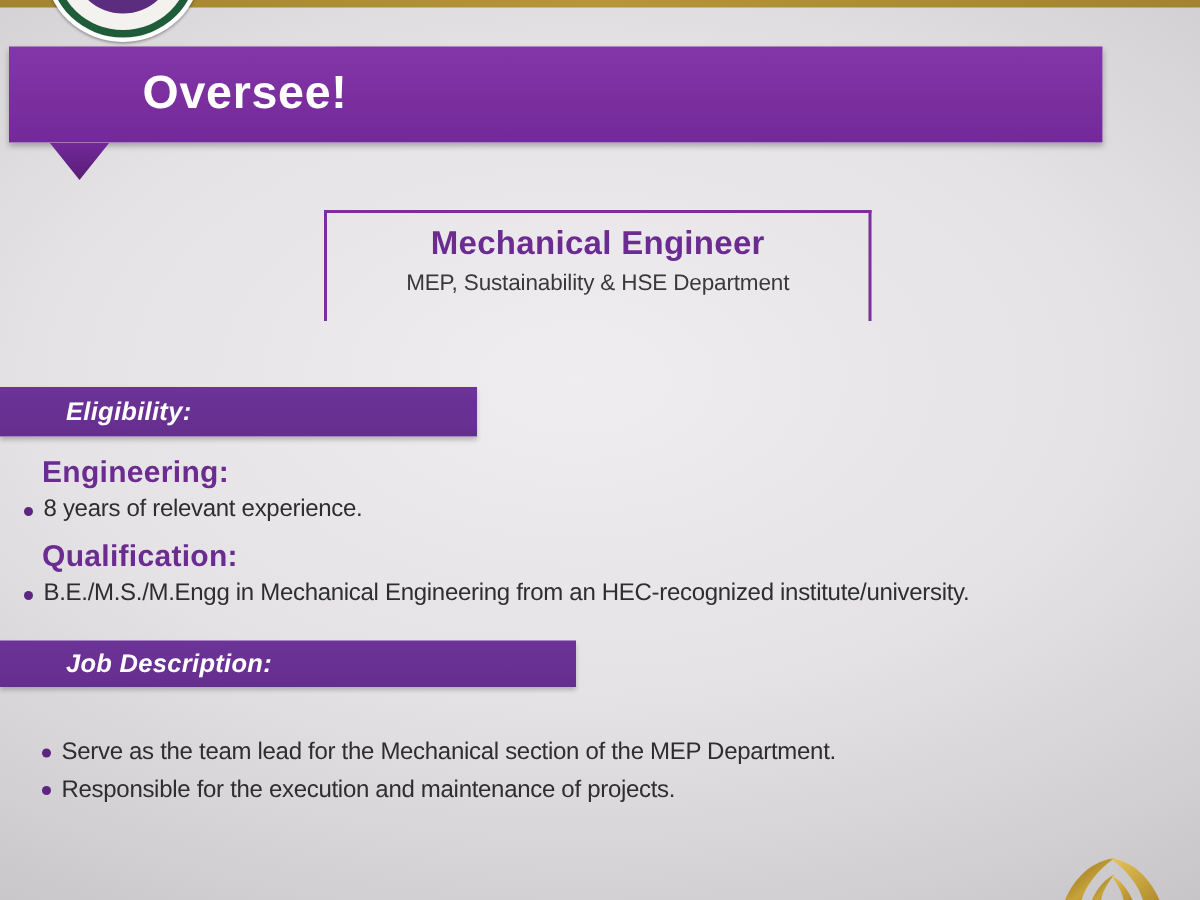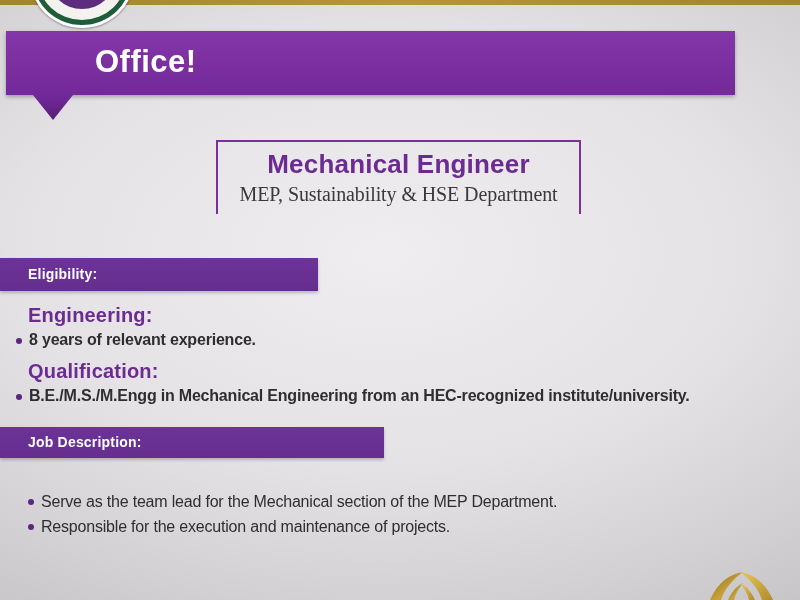--- a/index.html
+++ b/index.html
@@ -81,45 +81,45 @@
     position: absolute; left: 216px; top: 140px;
     width: 365px; height: 74px;
     border-top: 2px solid #7b2f9f;
     border-left: 2px solid #7b2f9f;
     border-right: 2px solid #7b2f9f;
     text-align: center;
     padding-top: 7px;
     box-sizing: border-box;
   }
   .job-title {
-    font-size: 26px;
+    font-size: 22px;
     font-weight: bold;
     color: #6b2b91;
     letter-spacing: 0.2px;
     margin-bottom: 4px;
   }
   .job-sub {
-    font-size: 20px;
+    font-size: 15px;
     color: #39393b;
     line-height: 20px;
     letter-spacing: -0.1px;
-    font-family: Liberation Serif, serif;
   }
 
   
   .section-banner {
     position: absolute; left: 0;
     background: linear-gradient(180deg, #6d3398 0%, #642e8e 100%);
     color: #ffffff;
     font-weight: bold;
-    font-size: 14px;
+    font-size: 17px;
     letter-spacing: 0.2px;
-    padding-left: 28px;
+    padding-left: 44px;
     box-sizing: border-box;
     box-shadow: 0 2px 3px rgba(0,0,0,0.22);
+    font-style: italic;
   }
   .banner-eligibility { top: 258px; width: 318px; height: 33px; line-height: 33px; }
   .banner-jobdesc     { top: 427px; width: 384px; height: 31px; line-height: 31px; }
 
   .sub-heading {
     position: absolute; left: 28px;
     font-size: 20px;
     font-weight: bold;
     color: #6b2b91;
     letter-spacing: 0.2px;
@@ -141,21 +141,21 @@
     list-style: none; margin: 12px; padding: 0;
   }
   .bullet-list li {
     position: relative;
     padding-left: 13px;
     font-size: 16px;
     color: #2e2e30;
     line-height: 25px;
     letter-spacing: -0.2px;
   }
-  .bullet-row { padding-left: 13px; box-sizing: border-box; font-weight: bold; }
+  .bullet-row { padding-left: 13px; box-sizing: border-box; }
   .dot {
     position: absolute; left: 0; top: 7px;
     width: 6px; height: 6px;
     border-radius: 50%;
     background: #5b2580;
   }
   .bullet-list .dot { top: 10px; }
   .li-justify { text-align: justify; }
 
   
@@ -173,21 +173,21 @@
 
   <div class="logo">
     <div class="logo-green">
       <div class="logo-purple">
         <span class="logo-letters">AN</span>
       </div>
     </div>
   </div>
 
   <div class="hiring-banner">
-    <span class="label">Office!</span>
+    <span class="label">Oversee!</span>
   </div>
   <div class="hiring-fold"></div>
 
   <div class="job-card">
     <div class="job-title">Mechanical Engineer</div>
     <div class="job-sub">MEP, Sustainability &amp; HSE Department</div>
   </div>
 
   <div class="section-banner banner-eligibility">Eligibility:</div>
 

